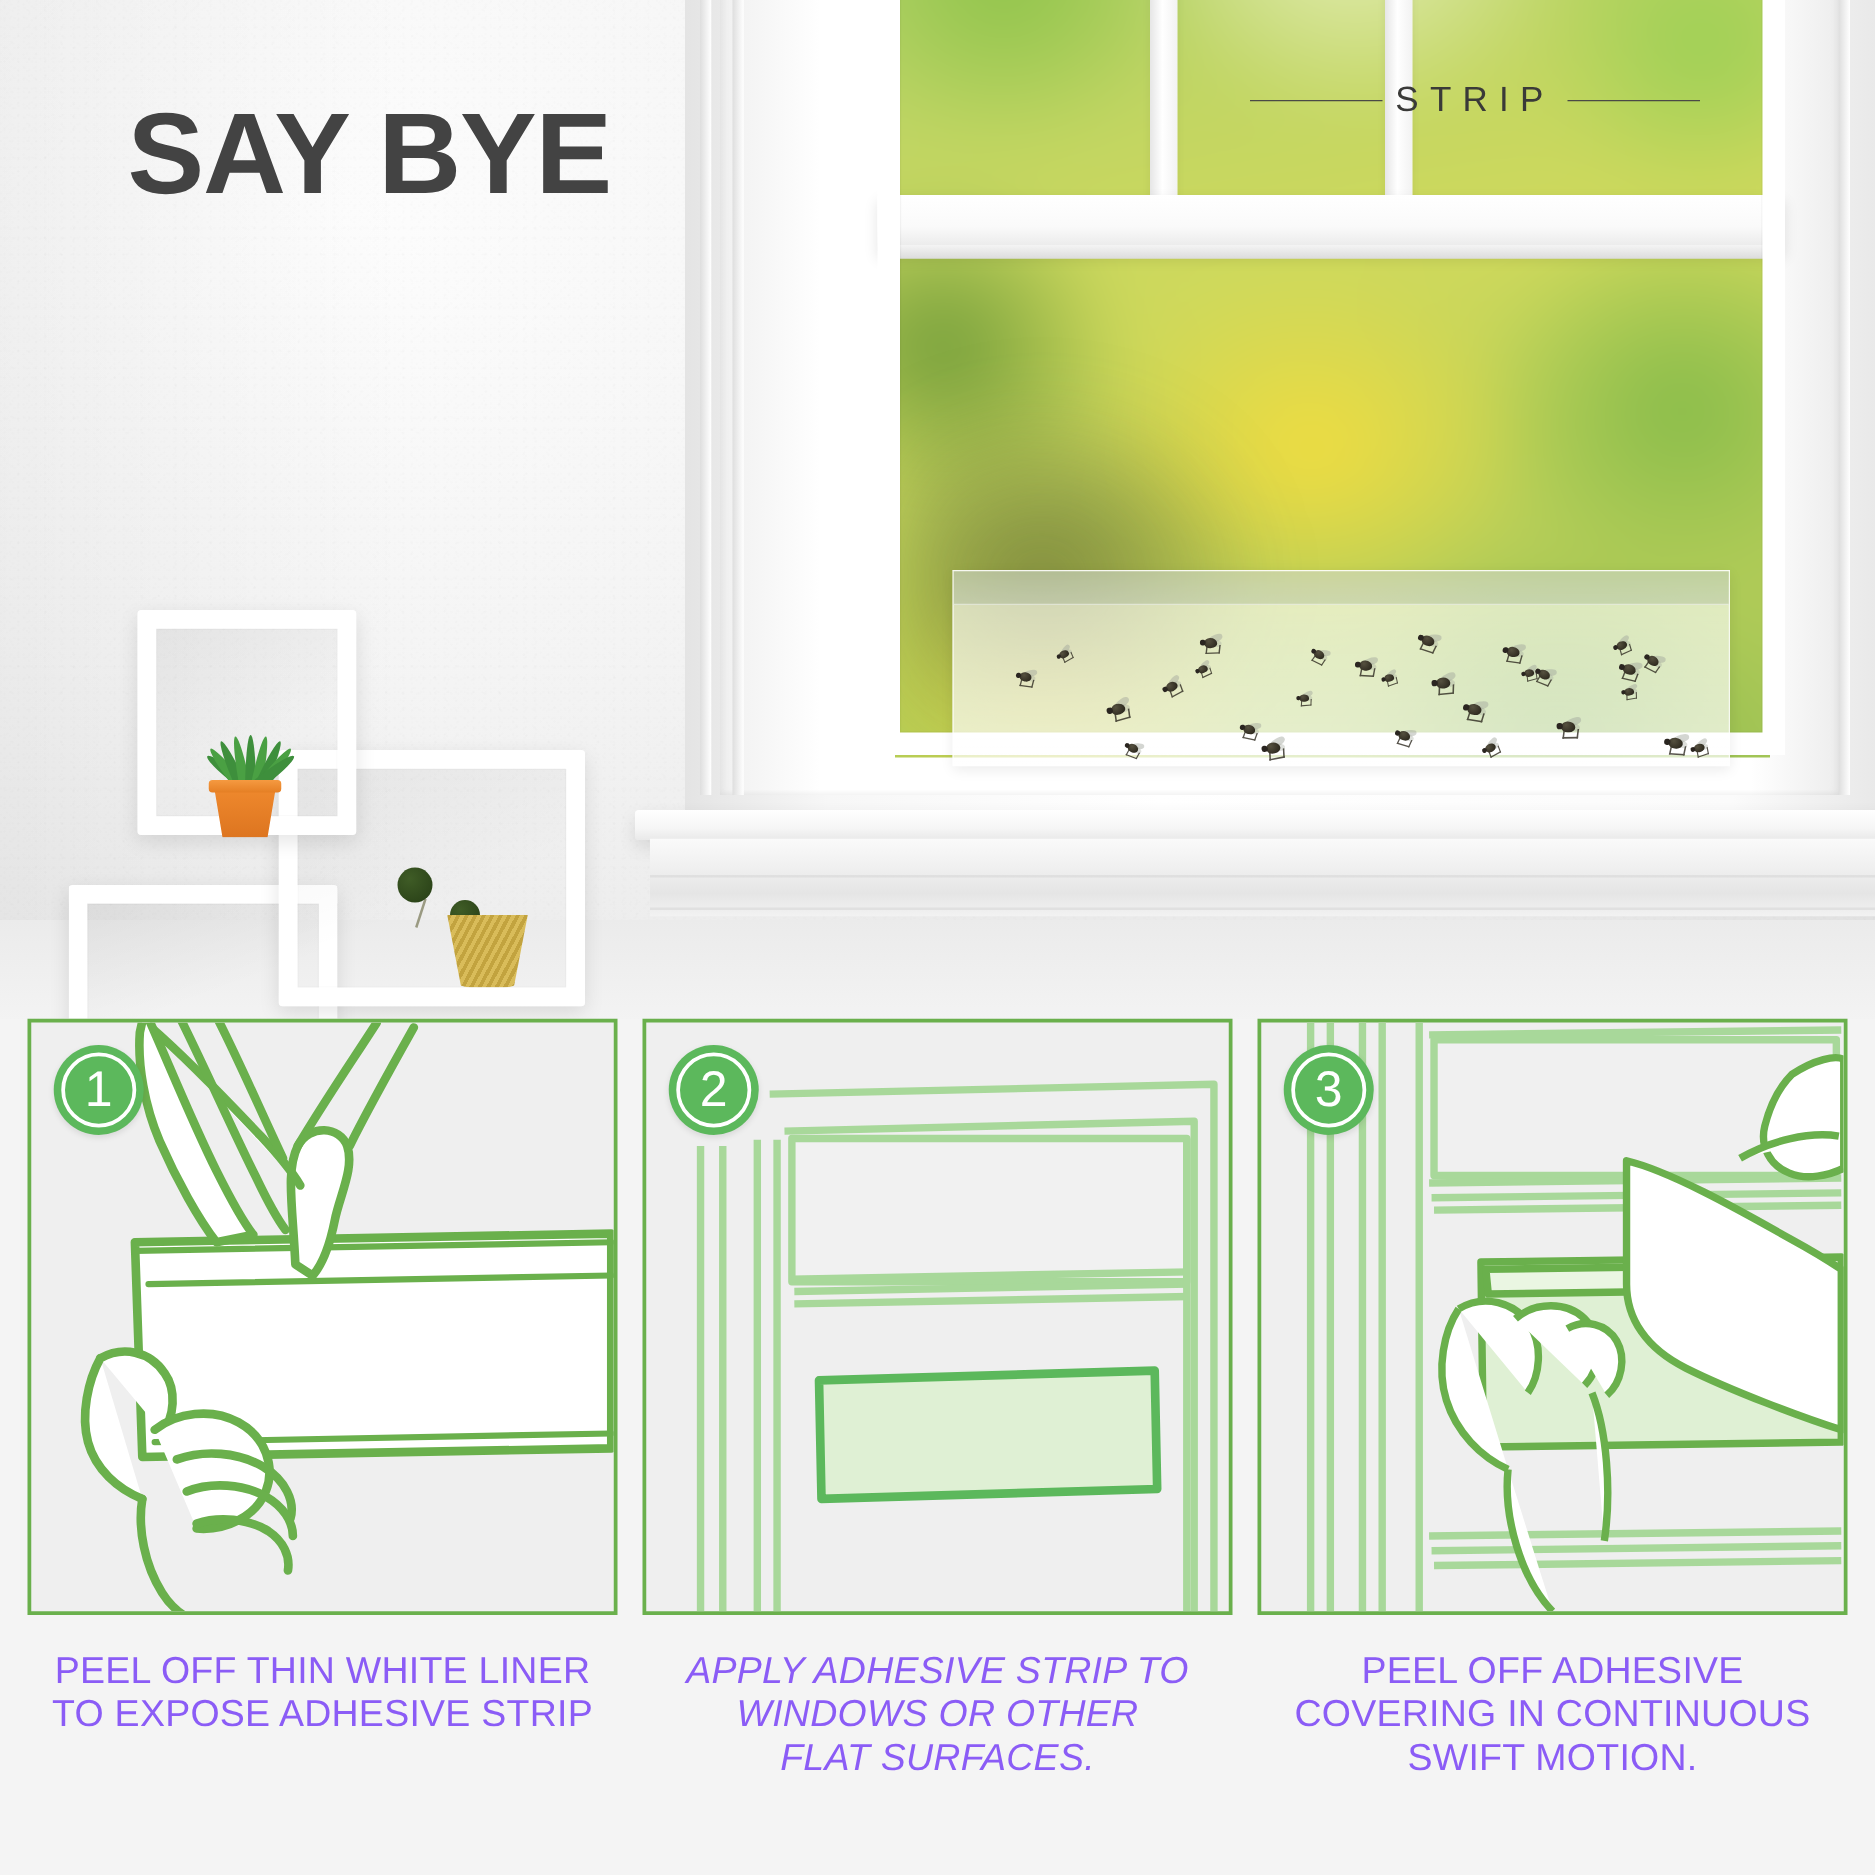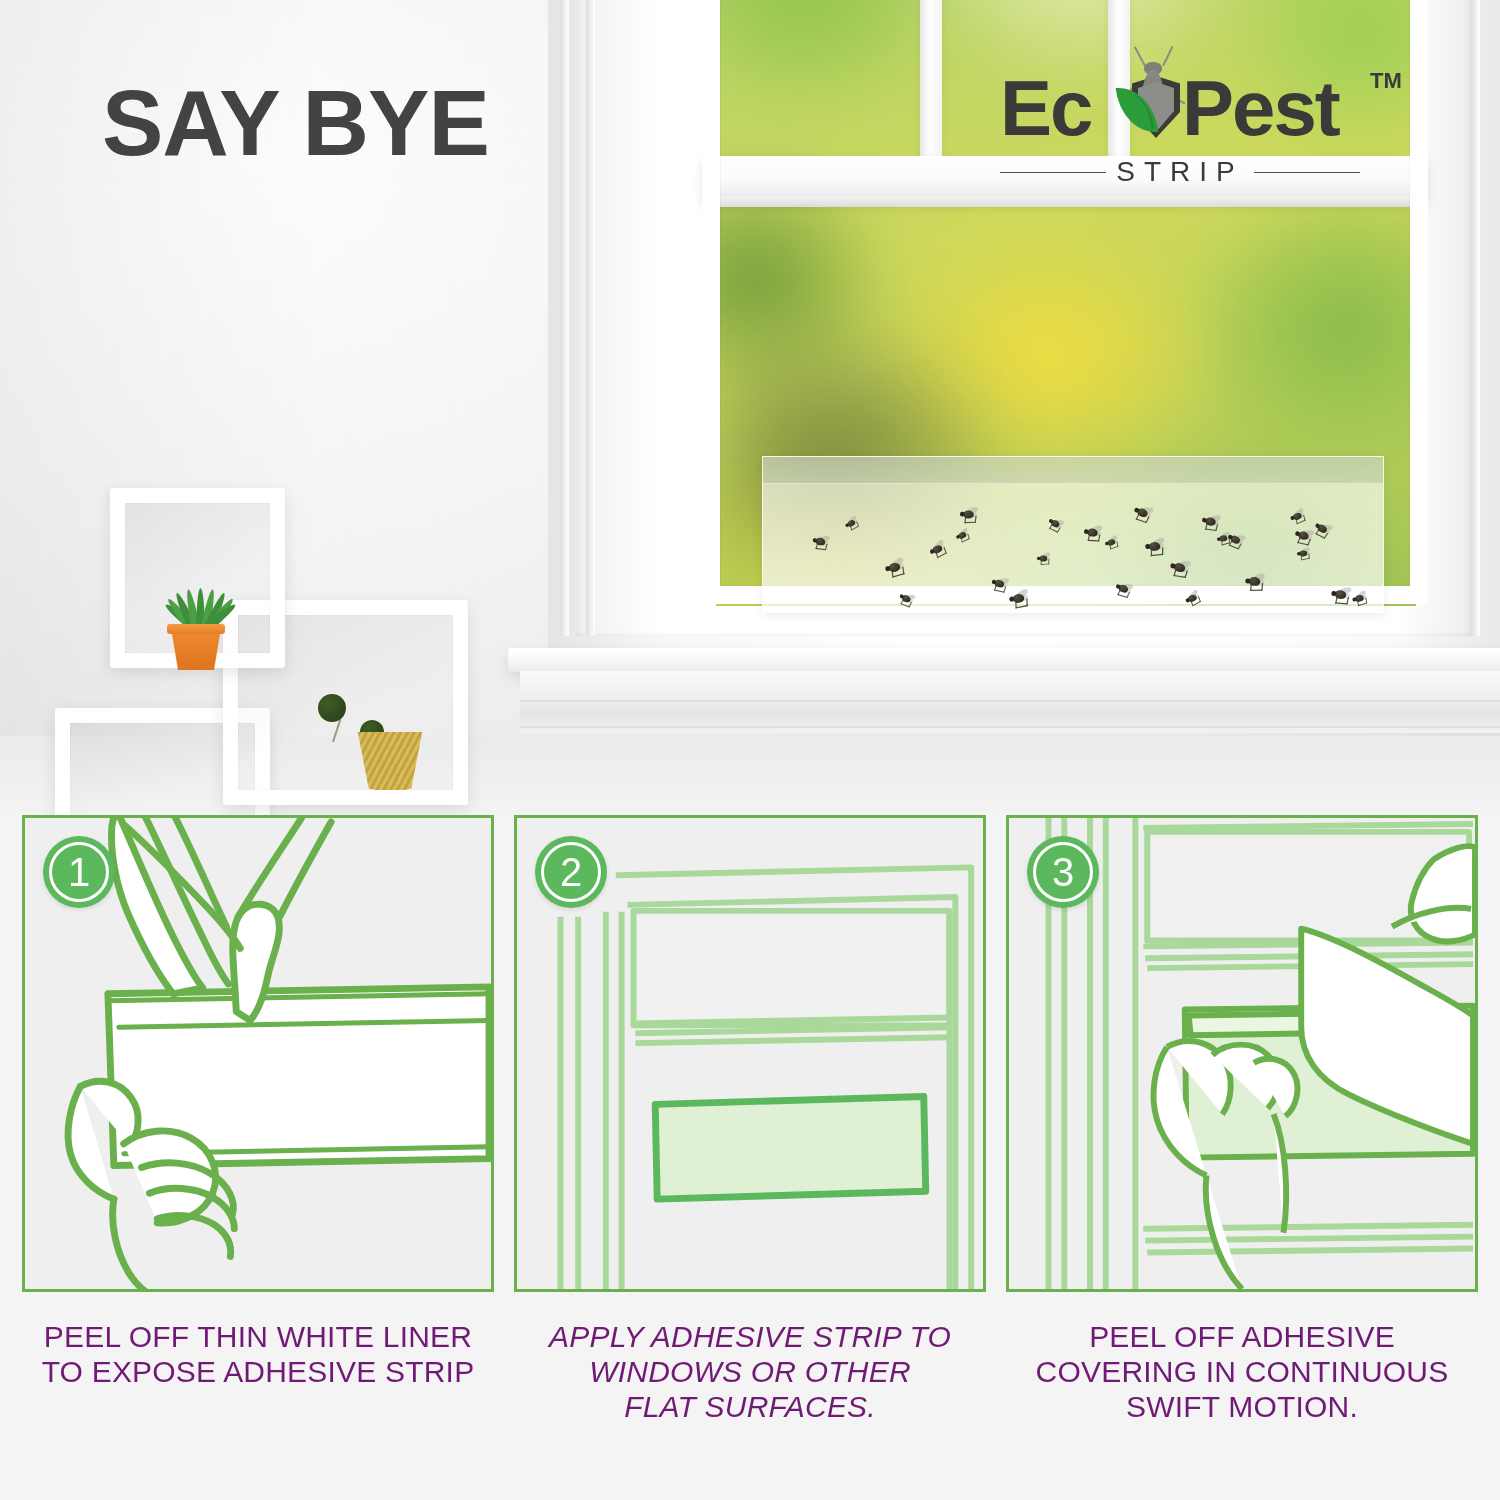--- a/index.html
+++ b/index.html
@@ -161,21 +161,21 @@
   .panel.p3{left:1006px;}
   .badge{position:absolute;left:18px;top:18px;width:72px;height:72px;border-radius:50%;
       background:#5cb85c;display:flex;align-items:center;justify-content:center;z-index:9;
       box-shadow:0 2px 5px rgba(0,0,0,.10);}
   .badge::after{content:"";position:absolute;left:6px;top:6px;right:6px;bottom:6px;
       border:3px solid #ffffff;border-radius:50%;}
   .badge span{position:relative;color:#fff;font-size:40px;font-weight:normal;line-height:1;z-index:2;
       font-family:"Liberation Sans",sans-serif;}
 
   .cap{position:absolute;top:505px;width:472px;text-align:center;
-      font-size:30px;line-height:1.16;color:#701a75;letter-spacing:.2px;
+      font-size:30px;line-height:1.16;color:#8b5cf6;letter-spacing:.2px;
       font-family:"Liberation Sans",sans-serif;}
   .cap.c1{left:22px;} .cap.c2{left:514px;font-style:italic;} .cap.c3{left:1006px;}
 
   svg.art{position:absolute;left:0;top:0;width:100%;height:100%;}
 </style>
 </head>
 <body>
 
 <div id="stage">
 
@@ -438,39 +438,20 @@
     <div class="moss m1"></div>
     <div class="moss m2"></div>
     <div class="basket"></div>
   </div>
 
   <div class="headline">
     <div class="ln">SAY BYE</div>
   </div>
 
   <div class="logo">
-    <div class="logo-row">
-      <div class="logo-eco">Ec</div>
-      <div class="logo-mark">
-        <div class="ant l"></div>
-        <div class="ant r"></div>
-        <div class="bughead"></div>
-        <div class="bugleg" style="left:20px;top:26px;transform:rotate(38deg);"></div>
-        <div class="bugleg" style="left:18px;top:40px;transform:rotate(62deg);"></div>
-        <div class="bugleg" style="left:52px;top:26px;transform:rotate(-38deg);"></div>
-        <div class="bugleg" style="left:54px;top:40px;transform:rotate(-62deg);"></div>
-        <div class="shield"></div>
-        <div class="bugbody"></div>
-        <div class="shield-in"></div>
-        <div class="leaf"></div>
-        <div class="leaf-v"></div>
-      </div>
-      <div class="logo-pest">Pest</div>
-      <div class="logo-tm">TM</div>
-    </div>
     <div class="logo-sub">
       <div class="rule"></div>
       <div class="sup">STRIP</div>
       <div class="rule"></div>
     </div>
   </div>
 
   <div class="steps">
 
     <div class="panel p1">

